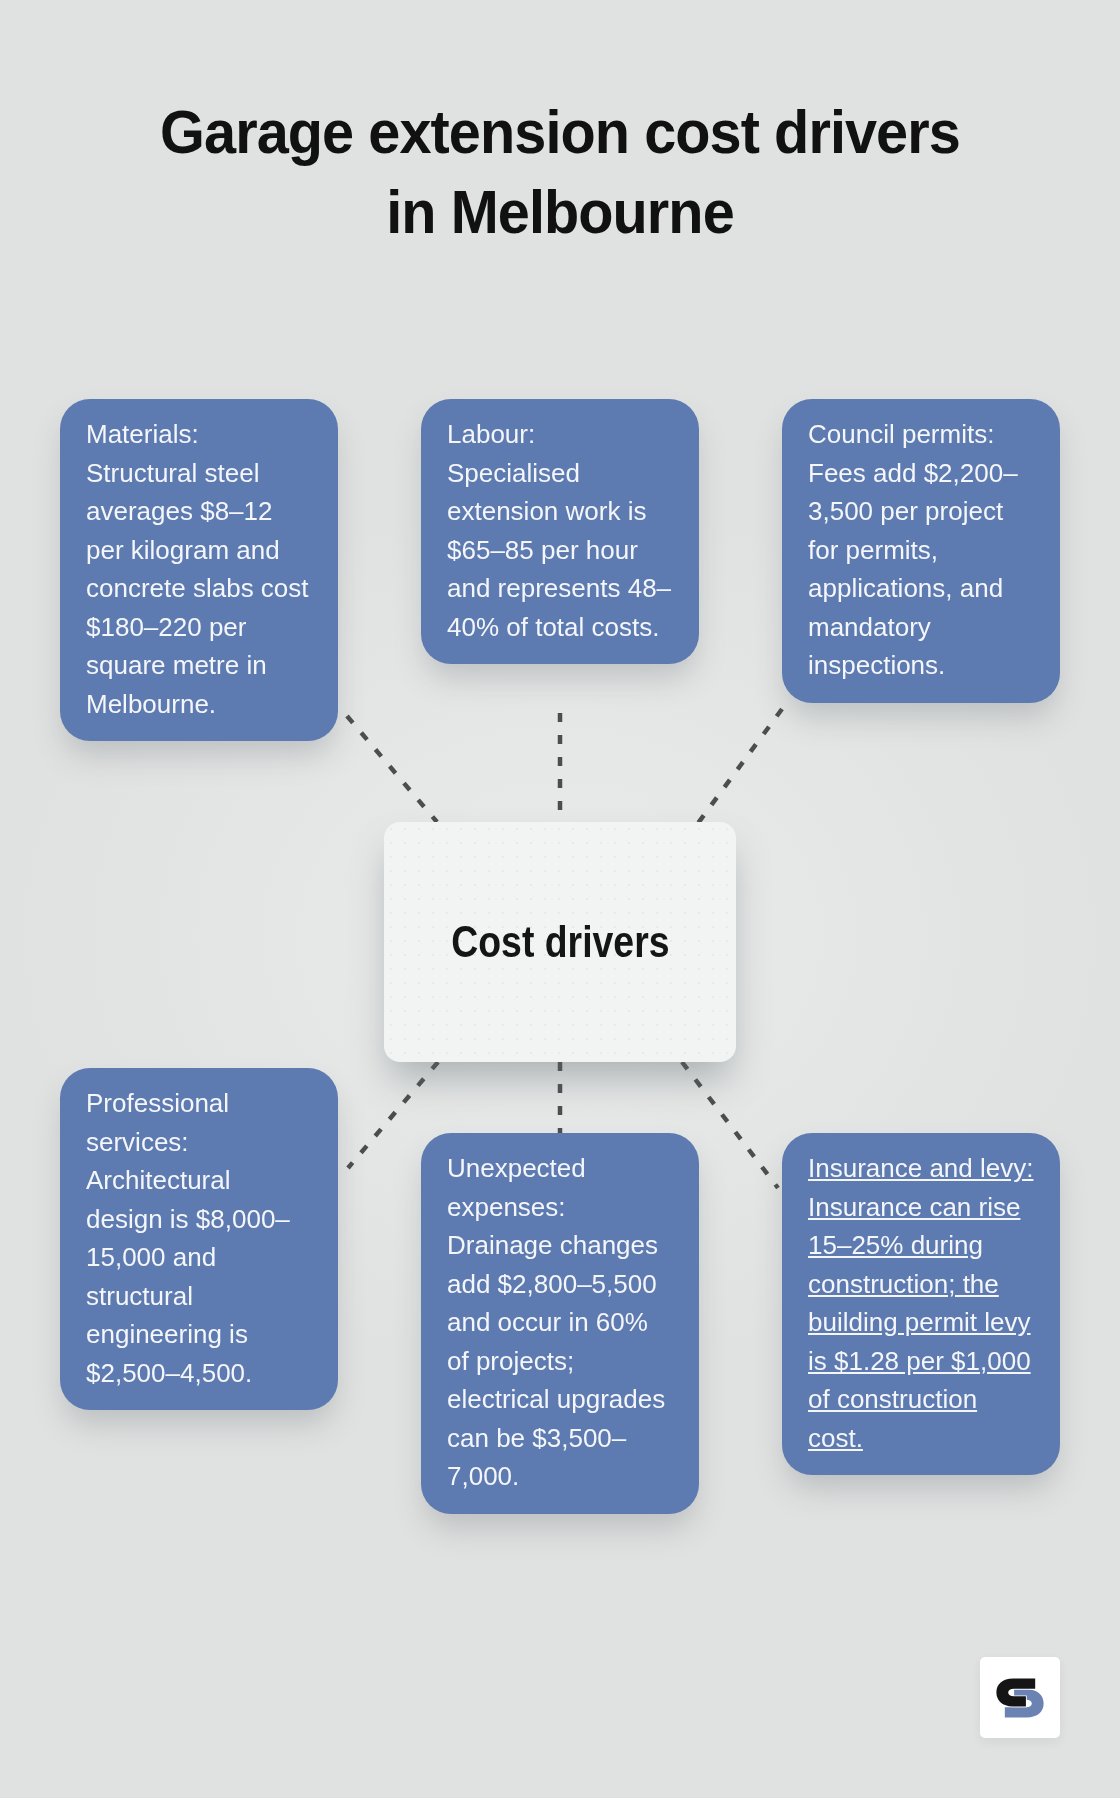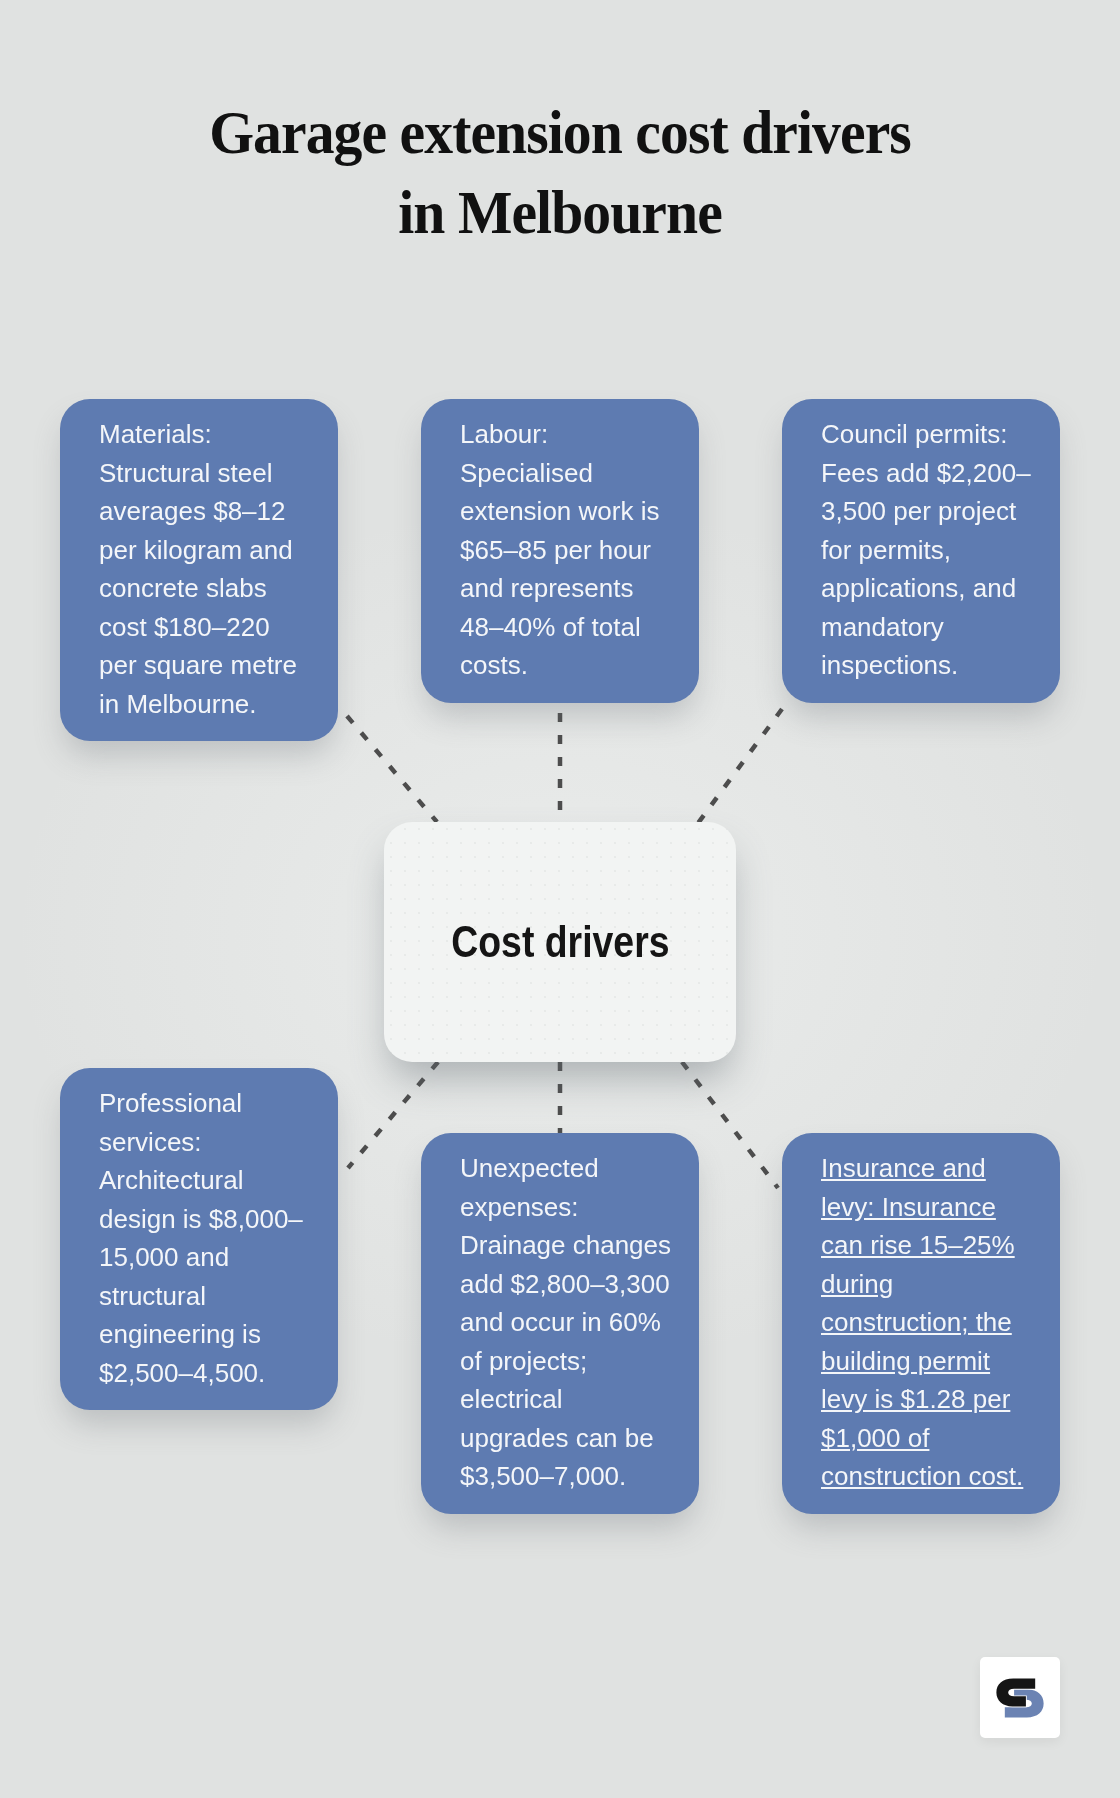--- a/index.html
+++ b/index.html
@@ -29,61 +29,60 @@
   }
   .title{
     position:absolute;
     left:0;top:92px;width:1120px;
     text-align:center;
     color:var(--title-text);
     font-weight:700;
     font-size:62px;
     line-height:80px;
     letter-spacing:-1px;
-    font-family:Liberation Serif, serif;
   }
   .title .title-line{
     display:block;
     white-space:nowrap;
     transform:scaleX(.93);
     transform-origin:50% 50%;
   }
   .connector-svg{
     position:absolute;left:0;top:0;
   }
   .connector{
     stroke:var(--connector);
     stroke-width:4.5;
     stroke-dasharray:9 13;
     fill:none;
   }
   .node{
     position:absolute;
     width:278px;
-    padding:16px 26px 18px 39px;
+    padding:16px 26px 18px 26px;
     background:var(--node-fill);
     border-radius:30px;
     color:var(--node-text);
     font-size:26px;
     line-height:38.5px;
     box-shadow:0 18px 30px -4px rgba(105,113,120,.30);
   }
   .node.pos-1{left:60px;top:399px;}
   .node.pos-2{left:421px;top:399px;}
   .node.pos-3{left:782px;top:399px;}
   .node.pos-4{left:60px;top:1068px;}
   .node.pos-5{left:421px;top:1133px;}
   .node.pos-6{left:782px;top:1133px;text-decoration:underline;}
   .center-node{
     position:absolute;
     left:384px;top:822px;width:352px;height:240px;
     background:
       radial-gradient(rgba(110,120,115,.08) 1.2px, transparent 1.3px) 0 0/14px 14px,
       var(--center-fill);
-    border-radius:28px;
+    border-radius:16px;
     box-shadow:0 22px 38px -6px rgba(100,108,115,.45);
     display:flex;align-items:center;justify-content:center;
   }
   .center-label{
     color:var(--center-text);
     font-weight:700;
     font-size:44px;
     white-space:nowrap;
     transform:scaleX(.85);
     transform-origin:50% 50%;
@@ -115,21 +114,21 @@
     <line class="connector" x1="782" y1="709" x2="690" y2="834"></line>
     <line class="connector" x1="438" y1="1062" x2="348" y2="1168"></line>
     <line class="connector" x1="560" y1="1062" x2="560" y2="1133"></line>
     <line class="connector" x1="682" y1="1062" x2="778" y2="1188"></line>
   </svg>
 
   <div class="node pos-1"><span>Materials: Structural steel averages $8–12 per kilogram and concrete slabs cost $180–220 per square metre in Melbourne.</span></div>
   <div class="node pos-2"><span>Labour: Specialised extension work is $65–85 per hour and represents 48–40% of total costs.</span></div>
   <div class="node pos-3"><span>Council permits: Fees add $2,200–3,500 per project for permits, applications, and mandatory inspections.</span></div>
   <div class="node pos-4"><span>Professional services: Architectural design is $8,000–15,000 and structural engineering is $2,500–4,500.</span></div>
-  <div class="node pos-5"><span>Unexpected expenses: Drainage changes add $2,800–3,300 and occur in 60% of projects; electrical upgrades can be $3,500–7,000.</span></div>
+  <div class="node pos-5"><span>Unexpected expenses: Drainage changes add $2,800–5,500 and occur in 60% of projects; electrical upgrades can be $3,500–7,000.</span></div>
   <div class="node pos-6"><span>Insurance and levy: Insurance can rise 15–25% during construction; the building permit levy is $1.28 per $1,000 of construction cost.</span></div>
 
   <div class="center-node">
     <div class="center-label">Cost drivers</div>
   </div>
 
   <div class="logo">
     <svg width="54" height="50" viewBox="0 0 64 58" aria-hidden="true">
       <path class="logo-blue-path" d="M14 52 L40 52 C53 52 60 45 60 35.5 C60 26 53 19 41 19 L25 19 L25 31 L39 31 C43.5 31 46 32.8 46 35.5 C46 38.2 43.5 40 39 40 L14 40 Z"></path>
       <path class="logo-dark-path" d="M50 6 L24 6 C11 6 4 13 4 22.5 C4 32 11.5 39 23 39 L39 39 L39 27 L25 27 C20.5 27 18 25.2 18 22.5 C18 19.8 20.5 18 25 18 L50 18 Z"></path>

